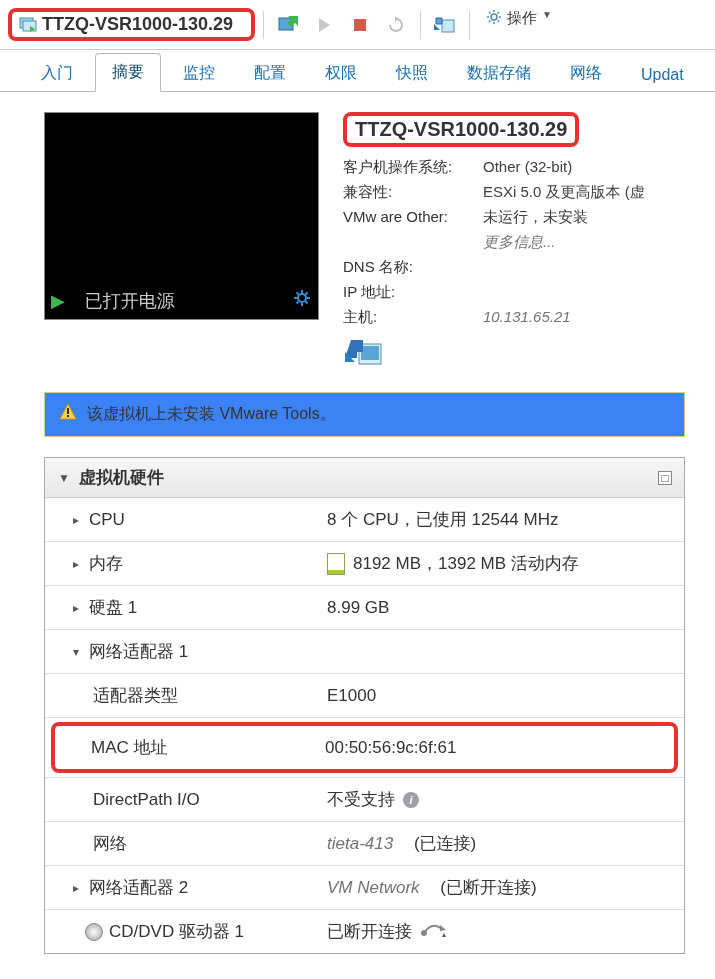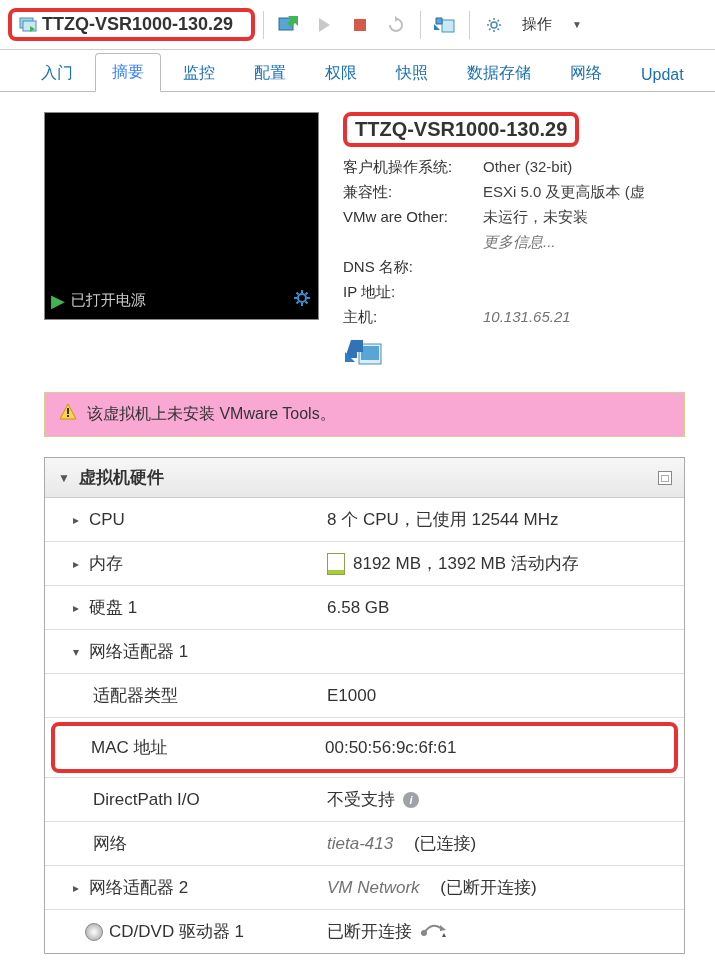--- a/index.html
+++ b/index.html
@@ -3,40 +3,40 @@
 <meta charset="utf-8">
 <style>
 * { box-sizing: border-box; margin: 0; padding: 0; }
 body { font-family: Arial, "Microsoft YaHei", sans-serif; font-size: 14px; background: #fff; width: 715px; }
 .titlebar { height: 50px; display: flex; align-items: center; border-bottom: 1px solid #ccc; padding: 0 8px; gap: 4px; }
 .vm-icon { width: 20px; height: 20px; display: inline-flex; align-items: center; justify-content: center; }
 .title-text { font-size: 18px; font-weight: bold; color: #333; margin-right: 12px; margin-left: 4px; }
 .title-box { border: 4px solid #e63232; border-radius: 8px; padding: 2px 6px; display: flex; align-items: center; }
 .tb-divider { width: 1px; height: 28px; background: #d0d0d0; margin: 0 4px; }
 .tb-btn { width: 32px; height: 32px; display: flex; align-items: center; justify-content: center; cursor: pointer; border-radius: 2px; }
-.actions-btn { display: flex; align-items: center; gap: 20px; padding: 0 8px; height: 32px; cursor: pointer; color: #333; font-size: 15px; }
+.actions-btn { display: flex; gap: 5px; padding: 0 8px; height: 32px; cursor: pointer; color: #333; font-size: 15px; }
 .tabs { display: flex; align-items: flex-end; height: 42px; padding-left: 24px; gap: 5px; background: #fff; border-bottom: 1px solid #bbb; }
 .tab { padding: 8px 16px; color: #1a6fb5; cursor: pointer; font-size: 16px; border: 1px solid transparent; border-bottom: none; position: relative; top: 1px; }
-.tab.active { background: #fff; border-color: #bbb; border-bottom: 1px solid #fff; color: #3b82f6; border-radius: 4px 4px 0 0; margin-top: 28px; }
+.tab.active { background: #fff; border-color: #bbb; border-bottom: 1px solid #fff; color: #0c4a6e; border-radius: 4px 4px 0 0; margin-top: 28px; }
 .content { padding: 20px 30px 0 44px; }
 .top-row { display: flex; gap: 24px; margin-bottom: 18px; }
 .console { width: 275px; height: 208px; background: #000; border: 1px solid #888; position: relative; }
 .console-bottom { position: absolute; bottom: 6px; left: 6px; right: 6px; display: flex; align-items: center; justify-content: space-between; }
 .console-play { color: #3fb650; font-size: 18px; }
-.console-status { color: #ccc; font-size: 15px; margin-left: 6px; }
+.console-status { color: #ccc; font-size: 18px; margin-left: 20px; }
 .console-gear { color: #3b8fcf; font-size: 18px; }
 .vm-info { flex: 1; }
 .vm-name-box { border: 4px solid #e63232; border-radius: 8px; padding: 2px 8px; display: inline-block; margin-bottom: 8px; }
 .vm-name { font-size: 20px; font-weight: bold; color: #333; }
 .info-row { display: flex; font-size: 15px; color: #333; padding: 3px 0; }
 .info-label { width: 140px; color: #333; }
 .info-value { color: #404040; }
 .link { color: #737373; cursor: pointer; font-style: italic; }
 .migrate-icon { margin-top: 6px; display: flex; align-items: center; justify-content: center; width: 44px; height: 38px; }
-.warning-box { background: #f9a8d4; border: 1px solid #d6cf8f; padding: 10px 14px; display: flex; align-items: center; gap: 10px; margin: 0 0 20px 0; font-size: 16px; color: #333; }
+.warning-box { background: #3b82f6; border: 1px solid #d6cf8f; padding: 10px 14px; display: flex; align-items: center; gap: 10px; margin: 0 0 20px 0; font-size: 16px; color: #333; }
 .warn-icon { color: #d6a500; font-size: 18px; }
 .panel { border: 1px solid #aaa; margin-bottom: 20px; }
 .panel-header { background: linear-gradient(#f7f7f7, #e8e8e8); border-bottom: 1px solid #ccc; padding: 8px 12px; display: flex; align-items: center; justify-content: space-between; font-size: 17px; font-weight: bold; color: #333; }
 .panel-header-left { display: flex; align-items: center; gap: 8px; }
 .chev { color: #555; font-size: 12px; display: inline-block; width: 14px; text-align: center; }
 .panel-row { display: flex; align-items: center; border-bottom: 1px solid #ddd; padding: 10px 12px; font-size: 17px; color: #333; }
 .panel-row:last-child { border-bottom: none; }
 .row-label { width: 270px; display: flex; align-items: center; gap: 6px; }
 .row-indent1 { padding-left: 12px; }
 .row-indent2 { padding-left: 36px; }
@@ -214,21 +214,21 @@
           <span class="mem-bar"></span>
           <span>8192 MB，1392 MB 活动内存</span>
         </div>
     </div>
 
     <div class="panel-row">
       <div class="row-label row-indent1">
           <span class="chev">▸</span>
           <span>硬盘 1</span>
         </div>
-      <div class="row-value">6.58 GB</div>
+      <div class="row-value">8.99 GB</div>
     </div>
 
     <div class="panel-row">
       <div class="row-label row-indent1">
           <span class="chev">▾</span>
           <span>网络适配器 1</span>
         </div>
       <div class="row-value"></div>
     </div>
 

